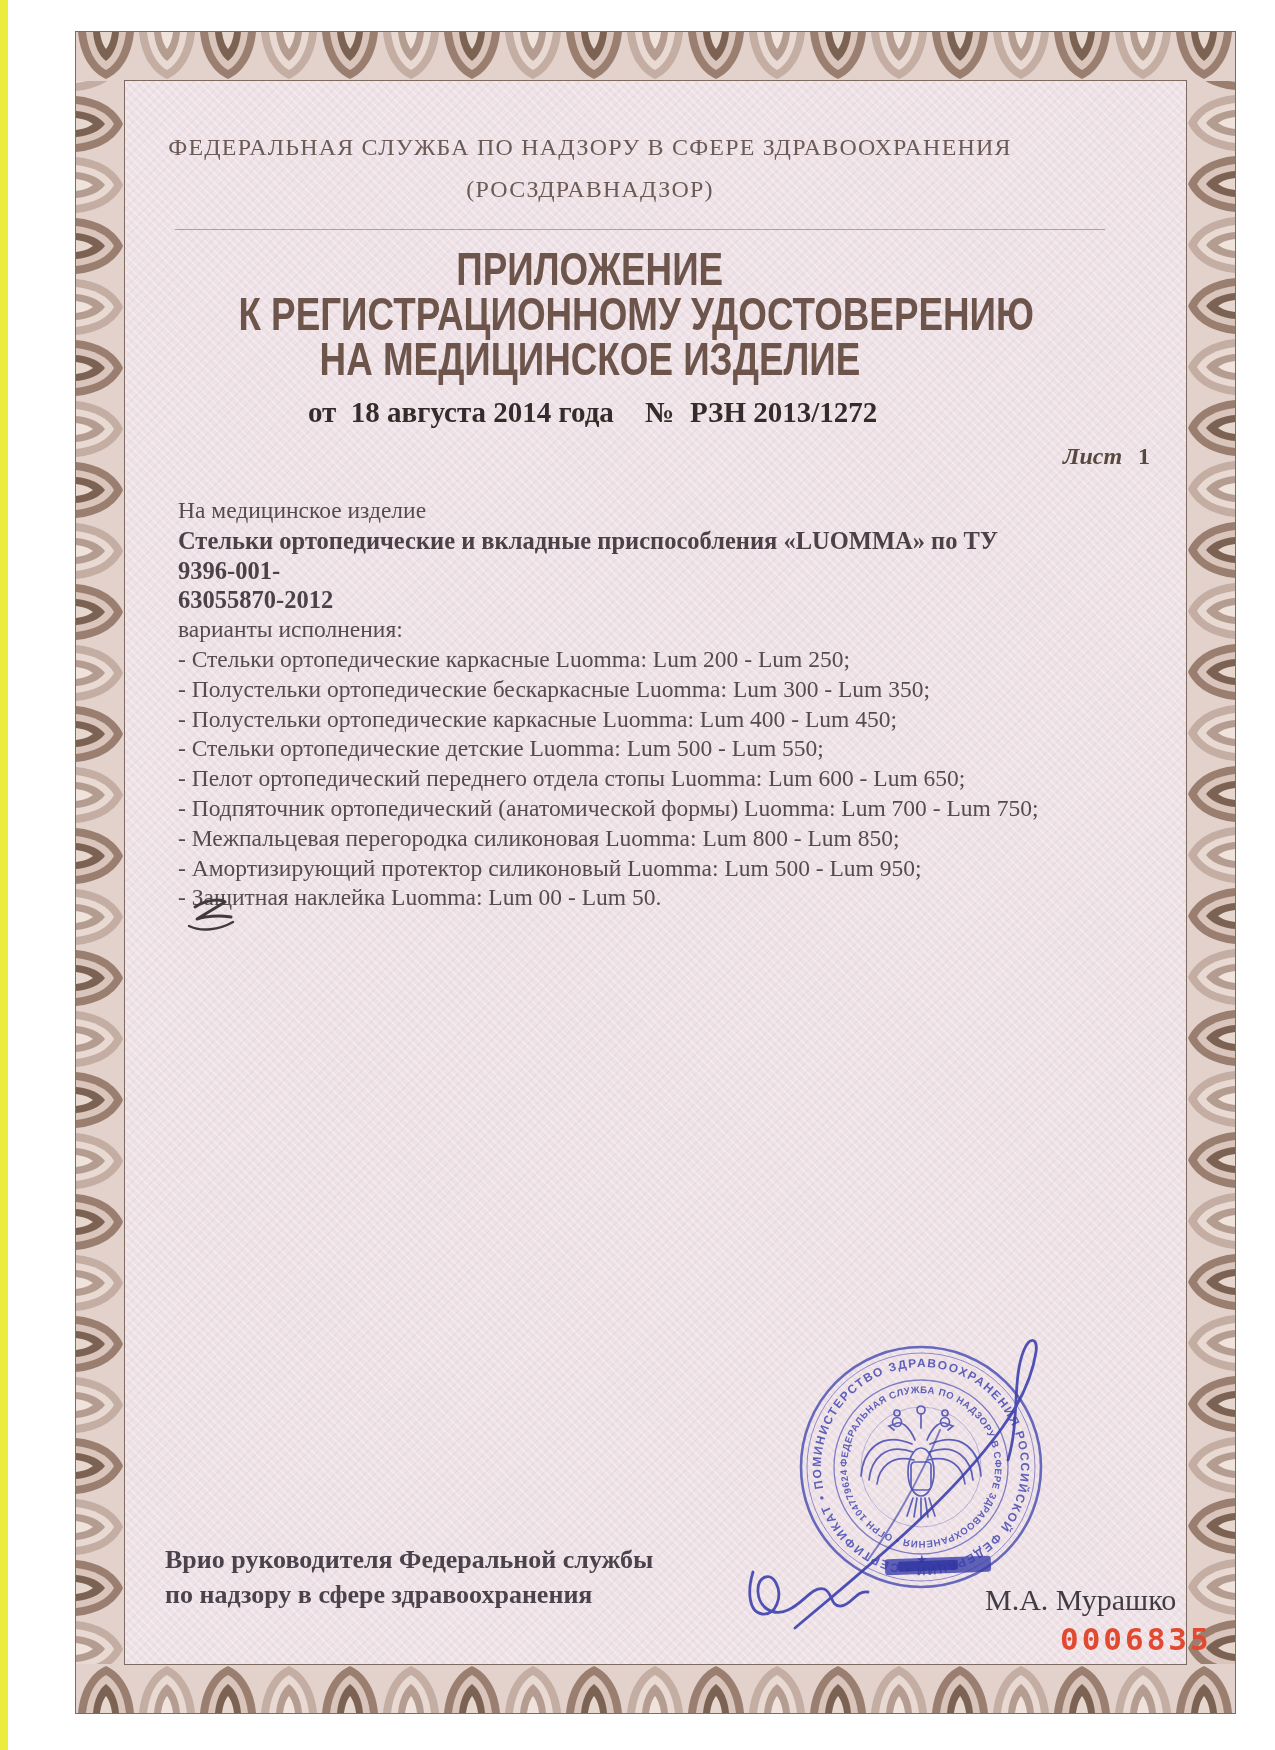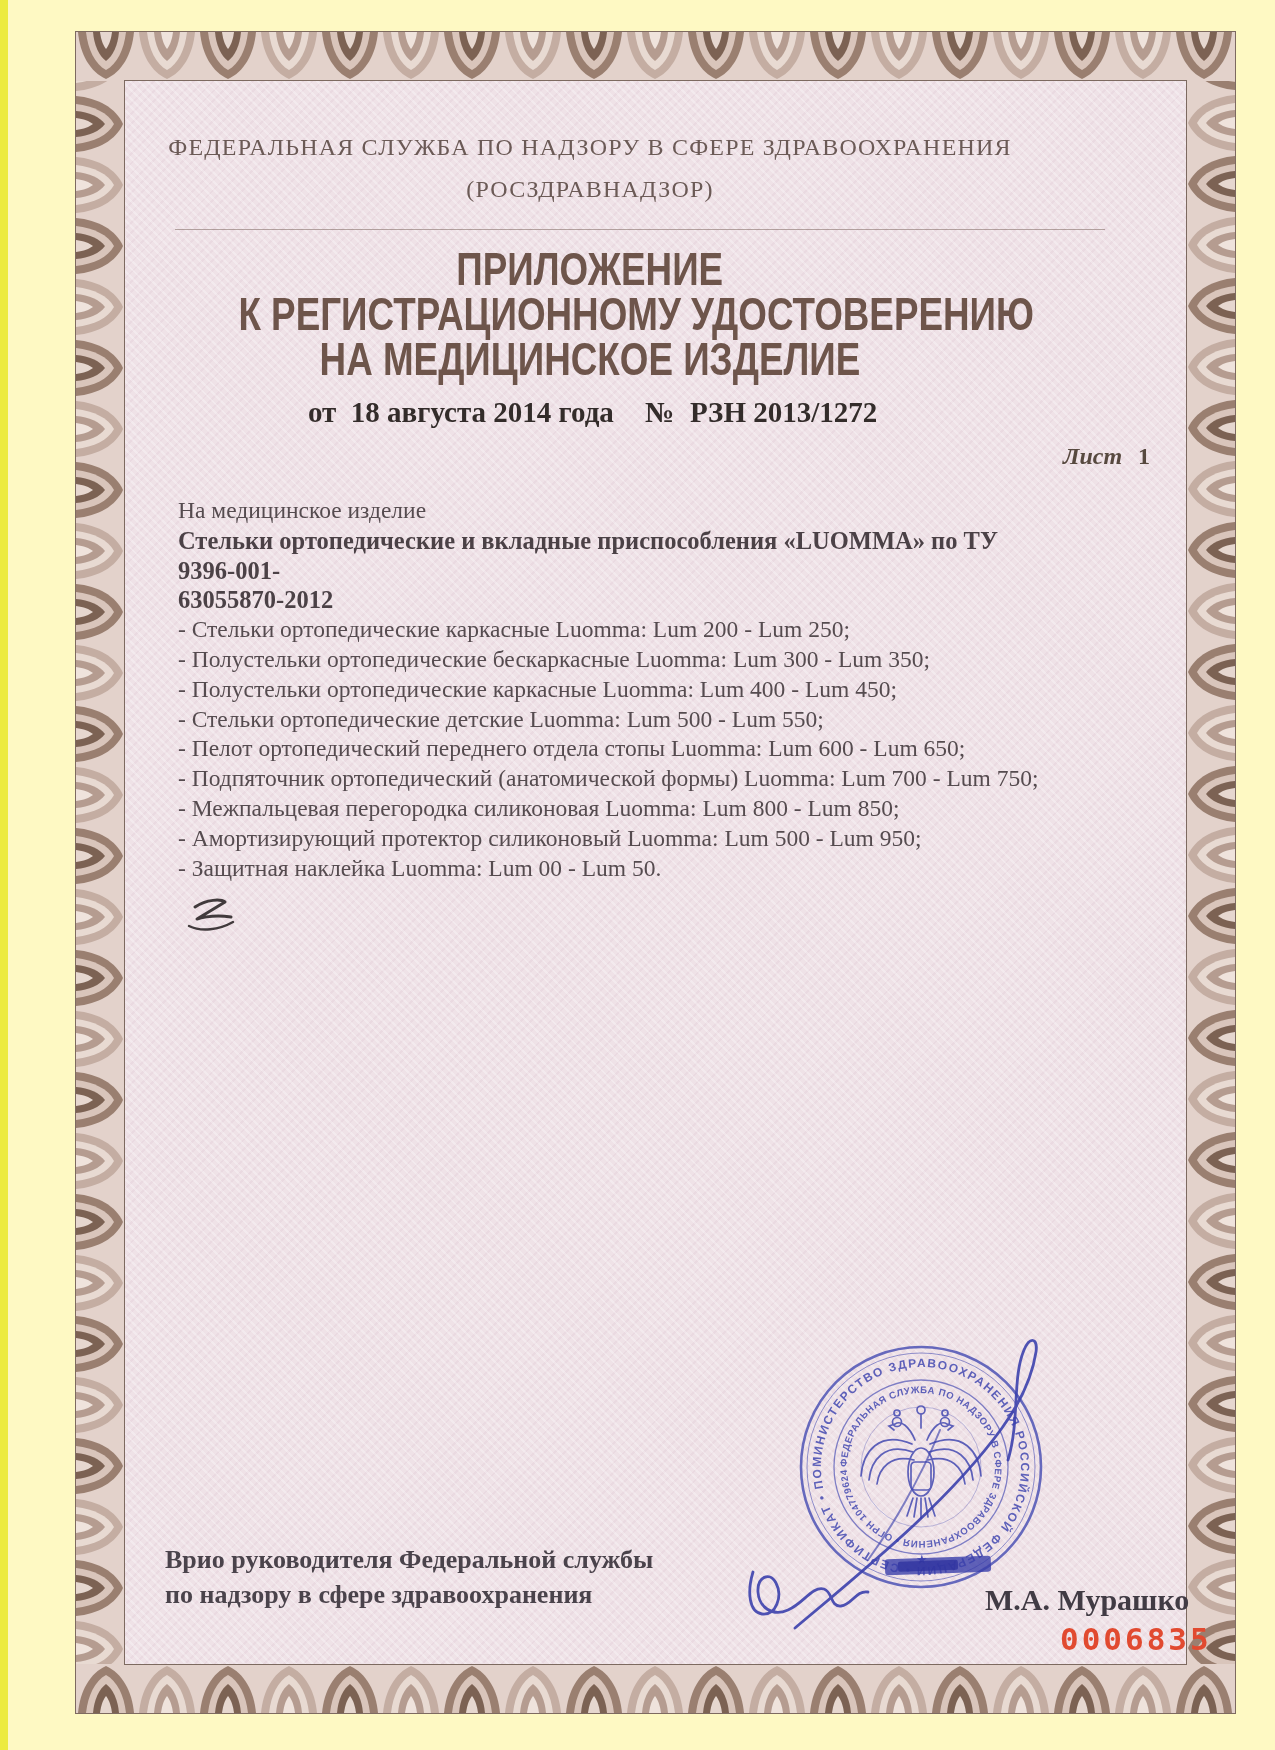--- a/index.html
+++ b/index.html
@@ -1,17 +1,17 @@
 <!DOCTYPE html>
 <html><head>
 <meta charset="utf-8">
 <style>
   html,body{margin:0;padding:0;}
   body{background:#e8e4e0;font-family:"Liberation Serif",serif;}
-  .page{position:relative;width:1275px;height:1750px;background:#fef9c3;overflow:hidden;}
+  .page{position:relative;width:1275px;height:1750px;background:#ffffff;overflow:hidden;}
   .edge-yellow{position:absolute;left:0;top:0;width:8px;height:100%;background:#eceb40;}
   .border-layer{position:absolute;left:0;top:0;}
   .doc-bg{
     position:absolute;left:125px;top:81px;width:1061px;height:1583px;
     background-color:#efe2e7;
     background-image:
       repeating-linear-gradient(45deg, rgba(255,255,255,.28) 0 2px, rgba(255,255,255,0) 2px 6px),
       repeating-linear-gradient(-45deg, rgba(205,170,190,.14) 0 2px, rgba(205,170,190,0) 2px 7px);
   }
   .abs{position:absolute;}
@@ -19,21 +19,21 @@
   .org{font-size:24px;letter-spacing:1.2px;color:#6b5a56;white-space:nowrap;}
   .sep{height:1px;background:rgba(125,103,96,.55);}
   .big-title{font-family:"Liberation Sans",sans-serif;font-weight:700;color:#6e554b;
     font-size:46px;line-height:45px;white-space:nowrap;}
   .squeeze{display:inline-block;transform:scaleX(0.8);transform-origin:center;}
   .dateline{font-weight:700;color:#332c2a;font-size:29px;white-space:nowrap;}
   .sheet{font-weight:700;color:#57493f;font-size:24px;}
   .body-block{left:178px;top:496px;width:870px;font-size:23.5px;line-height:29.8px;color:#554b4f;}
   .body-block .bold{font-weight:700;color:#4b4146;font-size:24.5px;}
   .sig-title{left:165px;top:1542px;font-weight:700;font-size:26px;line-height:35px;color:#4a434b;}
-  .signer-name{left:985px;top:1583px;font-weight:700;font-size:30px;color:#413b44;white-space:nowrap;}
+  .signer-name{left:985px;top:1583px;font-weight:400;font-size:30px;color:#413b44;white-space:nowrap;}
   .serial{left:1060px;top:1621px;font-family:"DejaVu Sans Mono",monospace;font-weight:700;
     font-size:31px;letter-spacing:3px;color:#e14a30;}
   .stamp-svg{position:absolute;left:788px;top:1334px;}
   .sig-svg{position:absolute;left:700px;top:1320px;pointer-events:none;}
   .zmark-svg{position:absolute;left:183px;top:893px;}
 </style>
 </head>
 <body>
 
 <div class="page">
@@ -94,20 +94,21 @@
   <div class="abs dateline" style="left:645px;top:396px;">№</div>
   <div class="abs dateline" style="left:690px;top:396px;">РЗН 2013/1272</div>
 
   <div class="abs sheet" style="left:1063px;top:443px;font-style:italic;">Лист</div>
   <div class="abs sheet" style="left:1138px;top:443px;">1</div>
 
   <div class="abs body-block">
     <div>На медицинское изделие</div>
     <div class="bold">Стельки ортопедические и вкладные приспособления «LUOMMA» по ТУ 9396-001-</div>
     <div class="bold">63055870-2012</div>
+    <div>варианты исполнения:</div>
     <div>- Стельки ортопедические каркасные Luomma: Lum 200 - Lum 250;</div>
     <div>- Полустельки ортопедические бескаркасные Luomma: Lum 300 - Lum 350;</div>
     <div>- Полустельки ортопедические каркасные Luomma: Lum 400 - Lum 450;</div>
     <div>- Стельки ортопедические детские Luomma: Lum 500 - Lum 550;</div>
     <div>- Пелот ортопедический переднего отдела стопы Luomma: Lum 600 - Lum 650;</div>
     <div>- Подпяточник ортопедический (анатомической формы) Luomma: Lum 700 - Lum 750;</div>
     <div>- Межпальцевая перегородка силиконовая Luomma: Lum 800 - Lum 850;</div>
     <div>- Амортизирующий протектор силиконовый Luomma: Lum 500 - Lum 950;</div>
     <div>- Защитная наклейка Luomma: Lum 00 - Lum 50.</div>
   </div>

